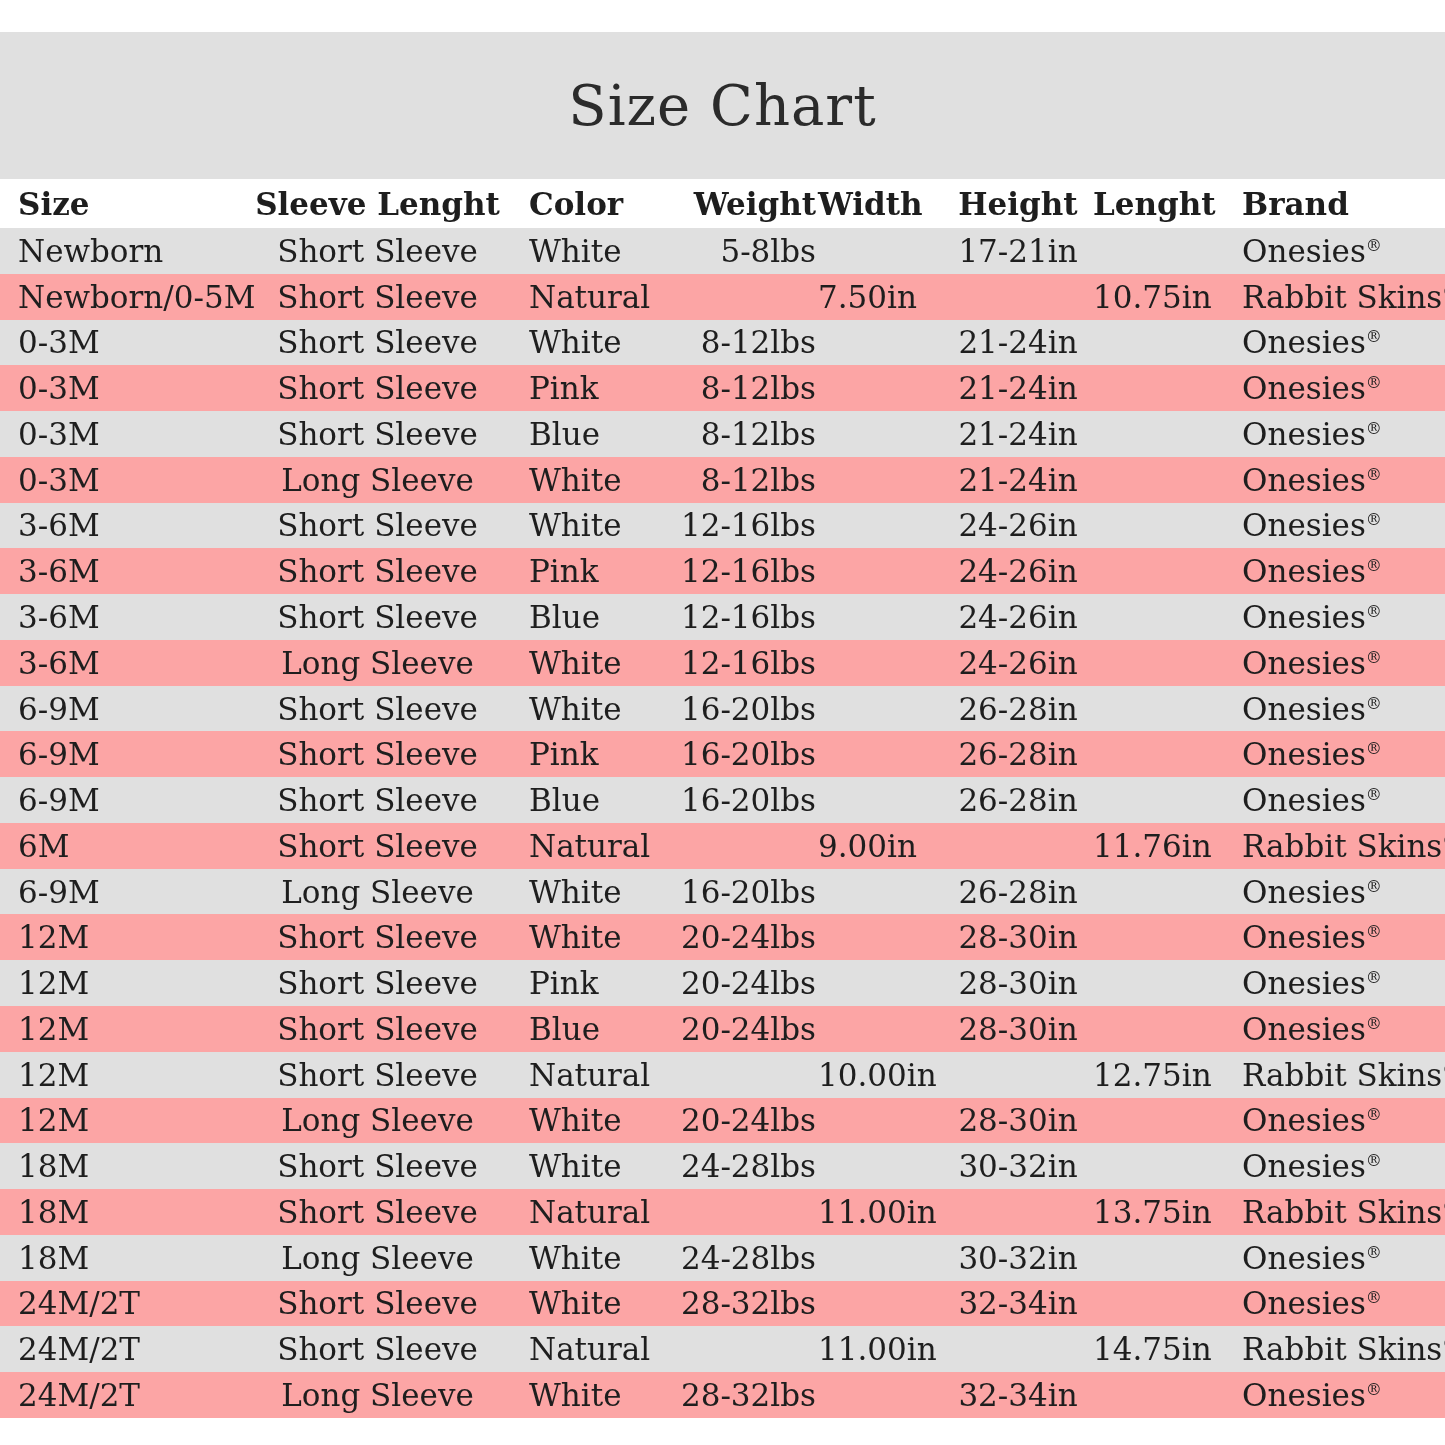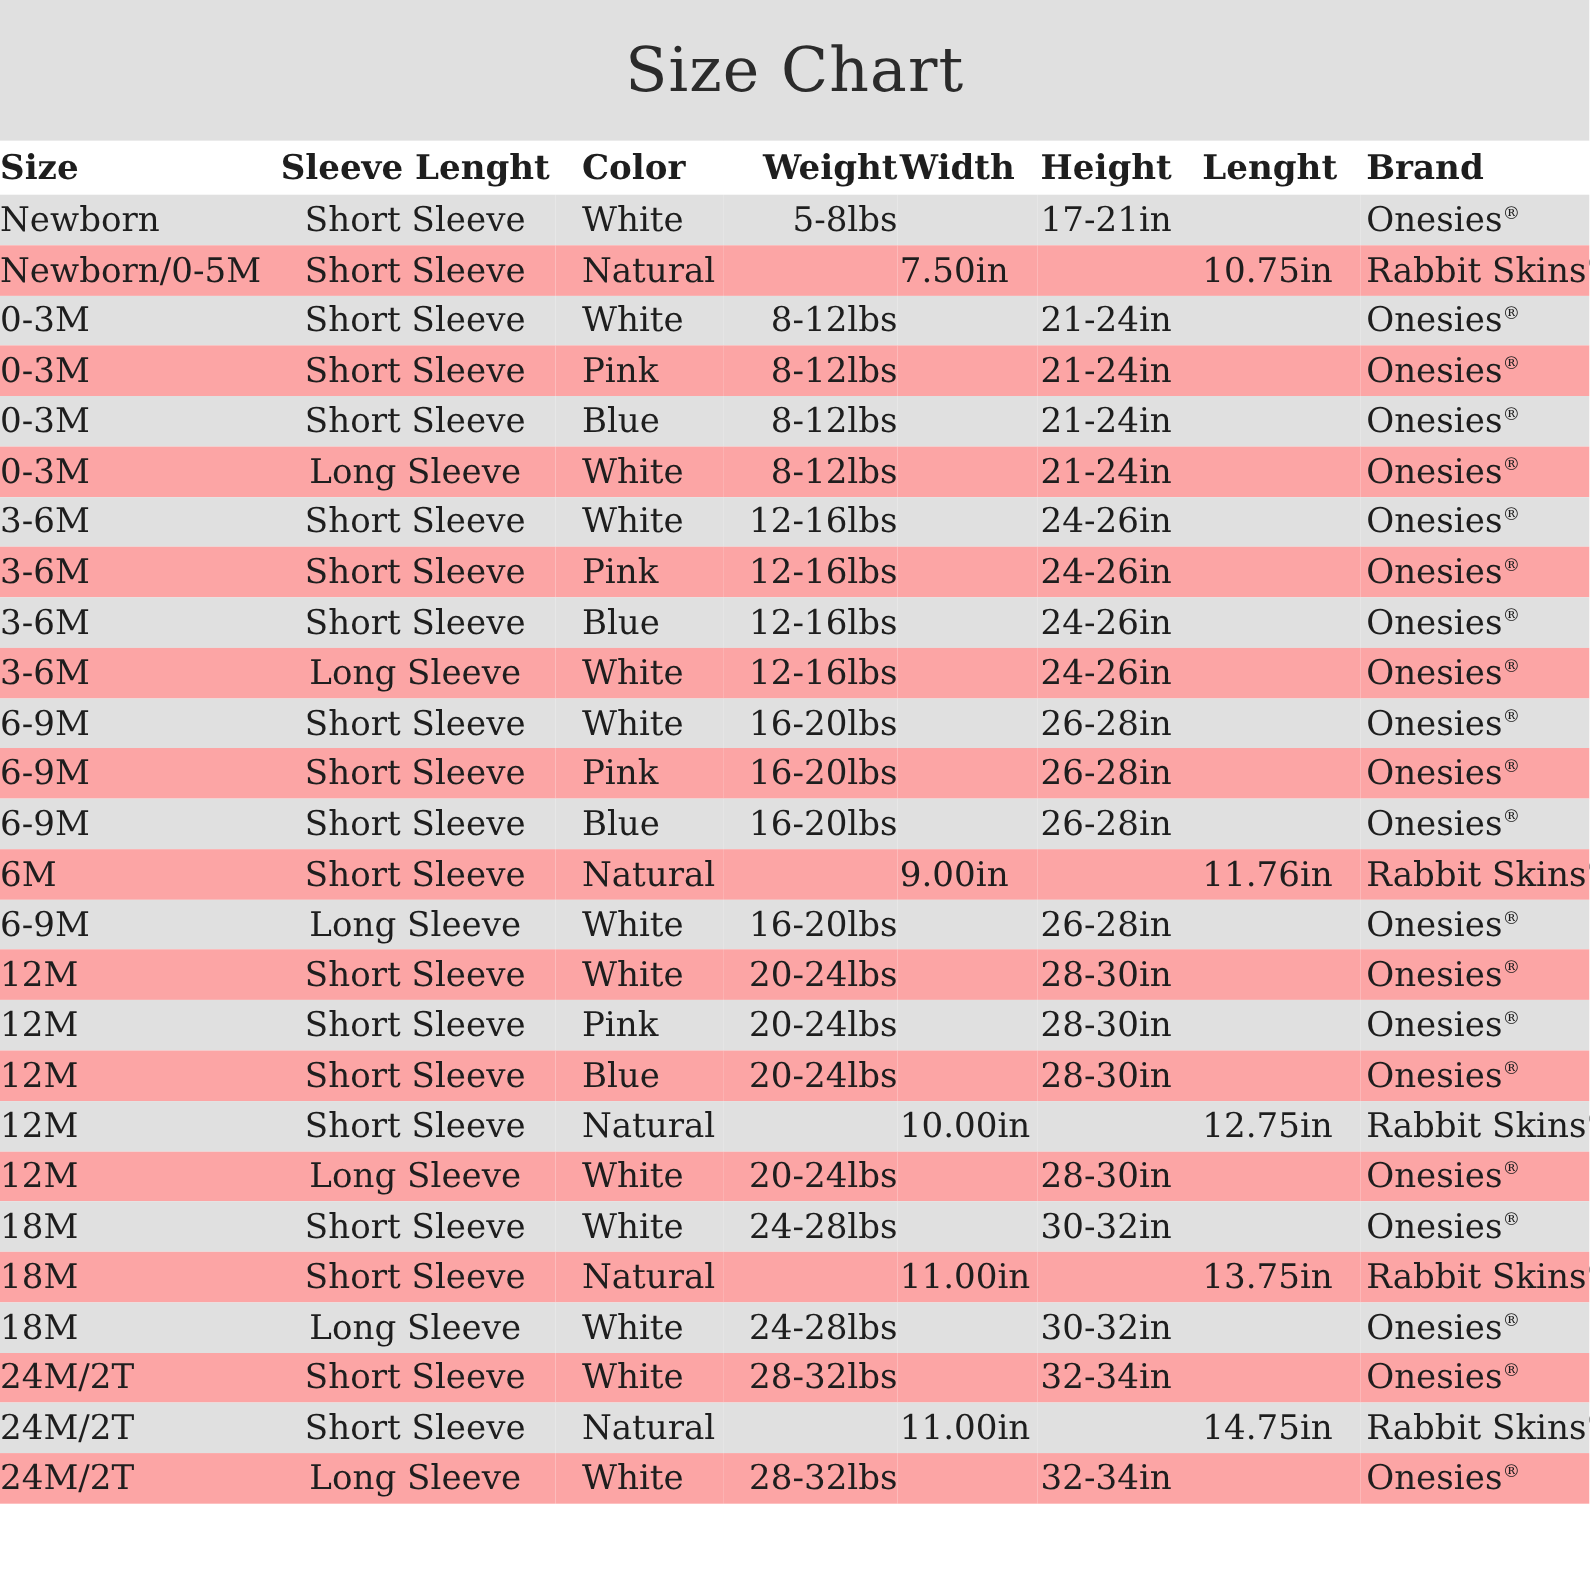--- a/index.html
+++ b/index.html
@@ -5,25 +5,26 @@
   html, body { margin: 0; padding: 0; }
   body {
     width: 1445px;
     height: 1445px;
     background: #ffffff;
     font-family: "DejaVu Serif", serif;
     color: #1e1e1e;
     overflow: hidden;
   }
   .title-band {
-    height: 128px;
+    height: 147px;
     background: #e0e0e0;
     display: flex;
     align-items: center;
     justify-content: center;
+    margin-top: 32px;
   }
   .chart-title {
     font-size: 56px;
     color: #2b2b2b;
     letter-spacing: 1px;
   }
   table.size-table {
     width: 1445px;
     border-collapse: collapse;
     table-layout: fixed;
@@ -34,26 +35,26 @@
   tbody tr:nth-child(odd) { background: #e0e0e0; }
   th, td {
     padding: 0;
     text-align: left;
     white-space: nowrap;
     overflow: visible;
     font-weight: normal;
     vertical-align: middle;
   }
   th { font-weight: bold; }
-  .col-size   { }
+  .col-size   { padding-left: 18px; }
   .col-sleeve { text-align: center; }
   .col-color  { padding-left: 24px; }
   .col-weight { padding-left: 3px; text-align: right; }
   .col-width  { padding-left: 2px; margin-top: 40px; }
-  .col-height { padding-left: 3px; }
+  .col-height { padding-left: 3px; text-align: center; }
   .col-length { padding-left: 3px; }
   .col-brand  { padding-left: 5px; }
   sup { font-size: 52%; line-height: 0; vertical-align: super; }
 </style>
 </head>
 <body>
 
 <div class="title-band">
   <div class="chart-title">Size Chart</div>
 </div>

